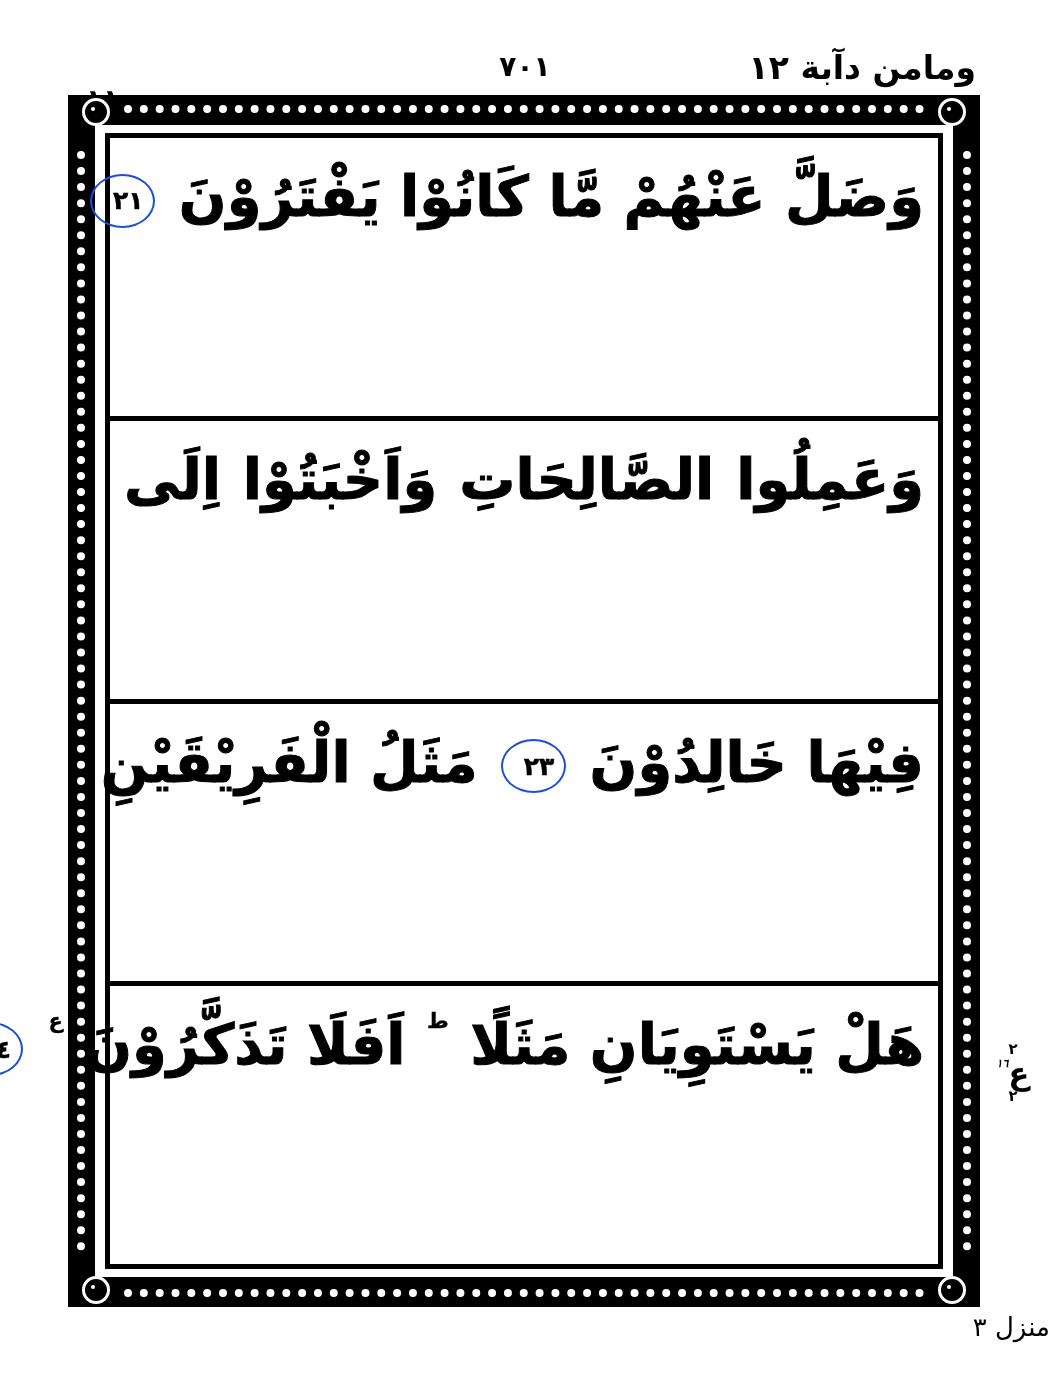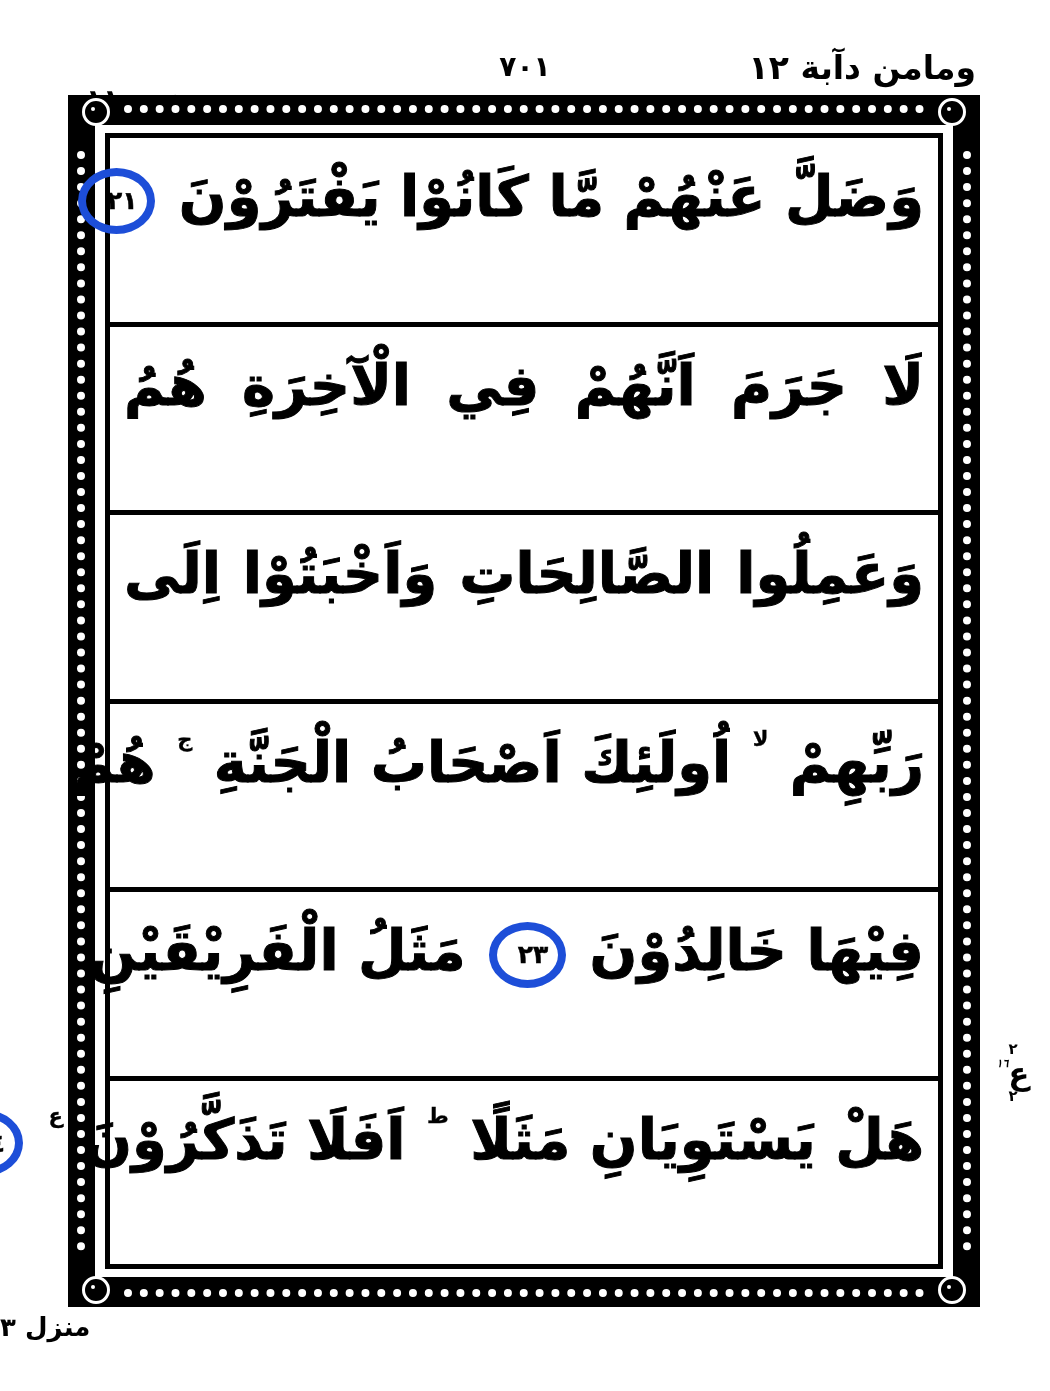--- a/index.html
+++ b/index.html
@@ -65,21 +65,21 @@
     overflow:visible;
     border-bottom:5px solid #000;
     -webkit-text-stroke:1px #000;
     white-space:nowrap;
   }
   .qline:last-child { border-bottom:none; }
   .qtext { display:inline; }
   .verse-badge {
     display:inline-flex; align-items:center; justify-content:center;
     width:50px; height:50px;
-    border:8px solid #1d4ed8; border-radius:50%;
+    border:2px solid #1d4ed8; border-radius:50%;
     font-size:25px; line-height:1;
     vertical-align:middle;
     -webkit-text-stroke:0.5px #000;
     margin:0 4px;
     padding-left:11px;
   }
   .pause-mark {
     display:inline-block;
     font-size:21px; line-height:1;
     position:relative; top:-36px;
@@ -93,21 +93,21 @@
     text-align:center; direction:rtl; font-weight:bold; line-height:1.05;
   }
   .ruku-num { font-size:15px; }
   .ruku-mid { display:flex; align-items:flex-start; justify-content:center; direction:rtl; }
   .ruku-letter { font-size:31px; line-height:1; }
   .ruku-count { font-size:11px; margin-top:0;font-style:italic; }
 
   
   .footer {
     position:absolute; top:1312px; left:0; right:0;
-    text-align:left; font-size:26px; font-weight:bold;
+    text-align:right; font-size:26px; font-weight:normal;
   }
 </style>
 </head>
 <body>
 
 <div class="hdr-item hdr-juz" dir="rtl">ومامن دآبة ١٢</div>
 
 <div class="hdr-item hdr-page" dir="rtl">٧٠١</div>
 
 <div class="hdr-item hdr-surah" dir="rtl">هـود ١١</div>
@@ -119,23 +119,21 @@
   <div class="chain chain-right"></div>
   <div class="corner corner-tl"></div>
   <div class="corner corner-tr"></div>
   <div class="corner corner-bl"></div>
   <div class="corner corner-br"></div>
 
   <div class="frame-inner">
     <div class="text-box">
 
     <div class="qline" dir="rtl"><span class="qtext">وَضَلَّ عَنْهُمْ مَّا كَانُوْا يَفْتَرُوْنَ</span> <span class="verse-badge">٢١</span> </div>
-        <div class="qline" dir="rtl"><span class="qtext">لَا جَرَمَ اَنَّهُمْ فِي الْآخِرَةِ هُمُ</span> </div>
         <div class="qline" dir="rtl"><span class="qtext">وَعَمِلُوا الصَّالِحَاتِ وَاَخْبَتُوْا اِلَى</span> </div>
-        <div class="qline" dir="rtl"><span class="qtext">رَبِّهِمْ</span> <span class="pause-mark">لا</span> <span class="qtext">اُولَئِكَ اَصْحَابُ الْجَنَّةِ</span> <span class="pause-mark">ج</span> <span class="qtext">هُمْ</span> </div>
         <div class="qline" dir="rtl"><span class="qtext">فِيْهَا خَالِدُوْنَ</span> <span class="verse-badge">٢٣</span> <span class="qtext">مَثَلُ الْفَرِيْقَيْنِ</span> </div>
         <div class="qline" dir="rtl"><span class="qtext">هَلْ يَسْتَوِيَانِ مَثَلًا</span> <span class="pause-mark">ط</span> <span class="qtext">اَفَلَا تَذَكَّرُوْنَ</span> <span class="pause-mark">ع</span> <span class="verse-badge">٢٤</span> </div>
       </div>
   </div>
 </div>
 
 <div class="ruku">
   <div class="ruku-num">٢</div>
   <div class="ruku-mid">
     <span class="ruku-letter">ع</span>

